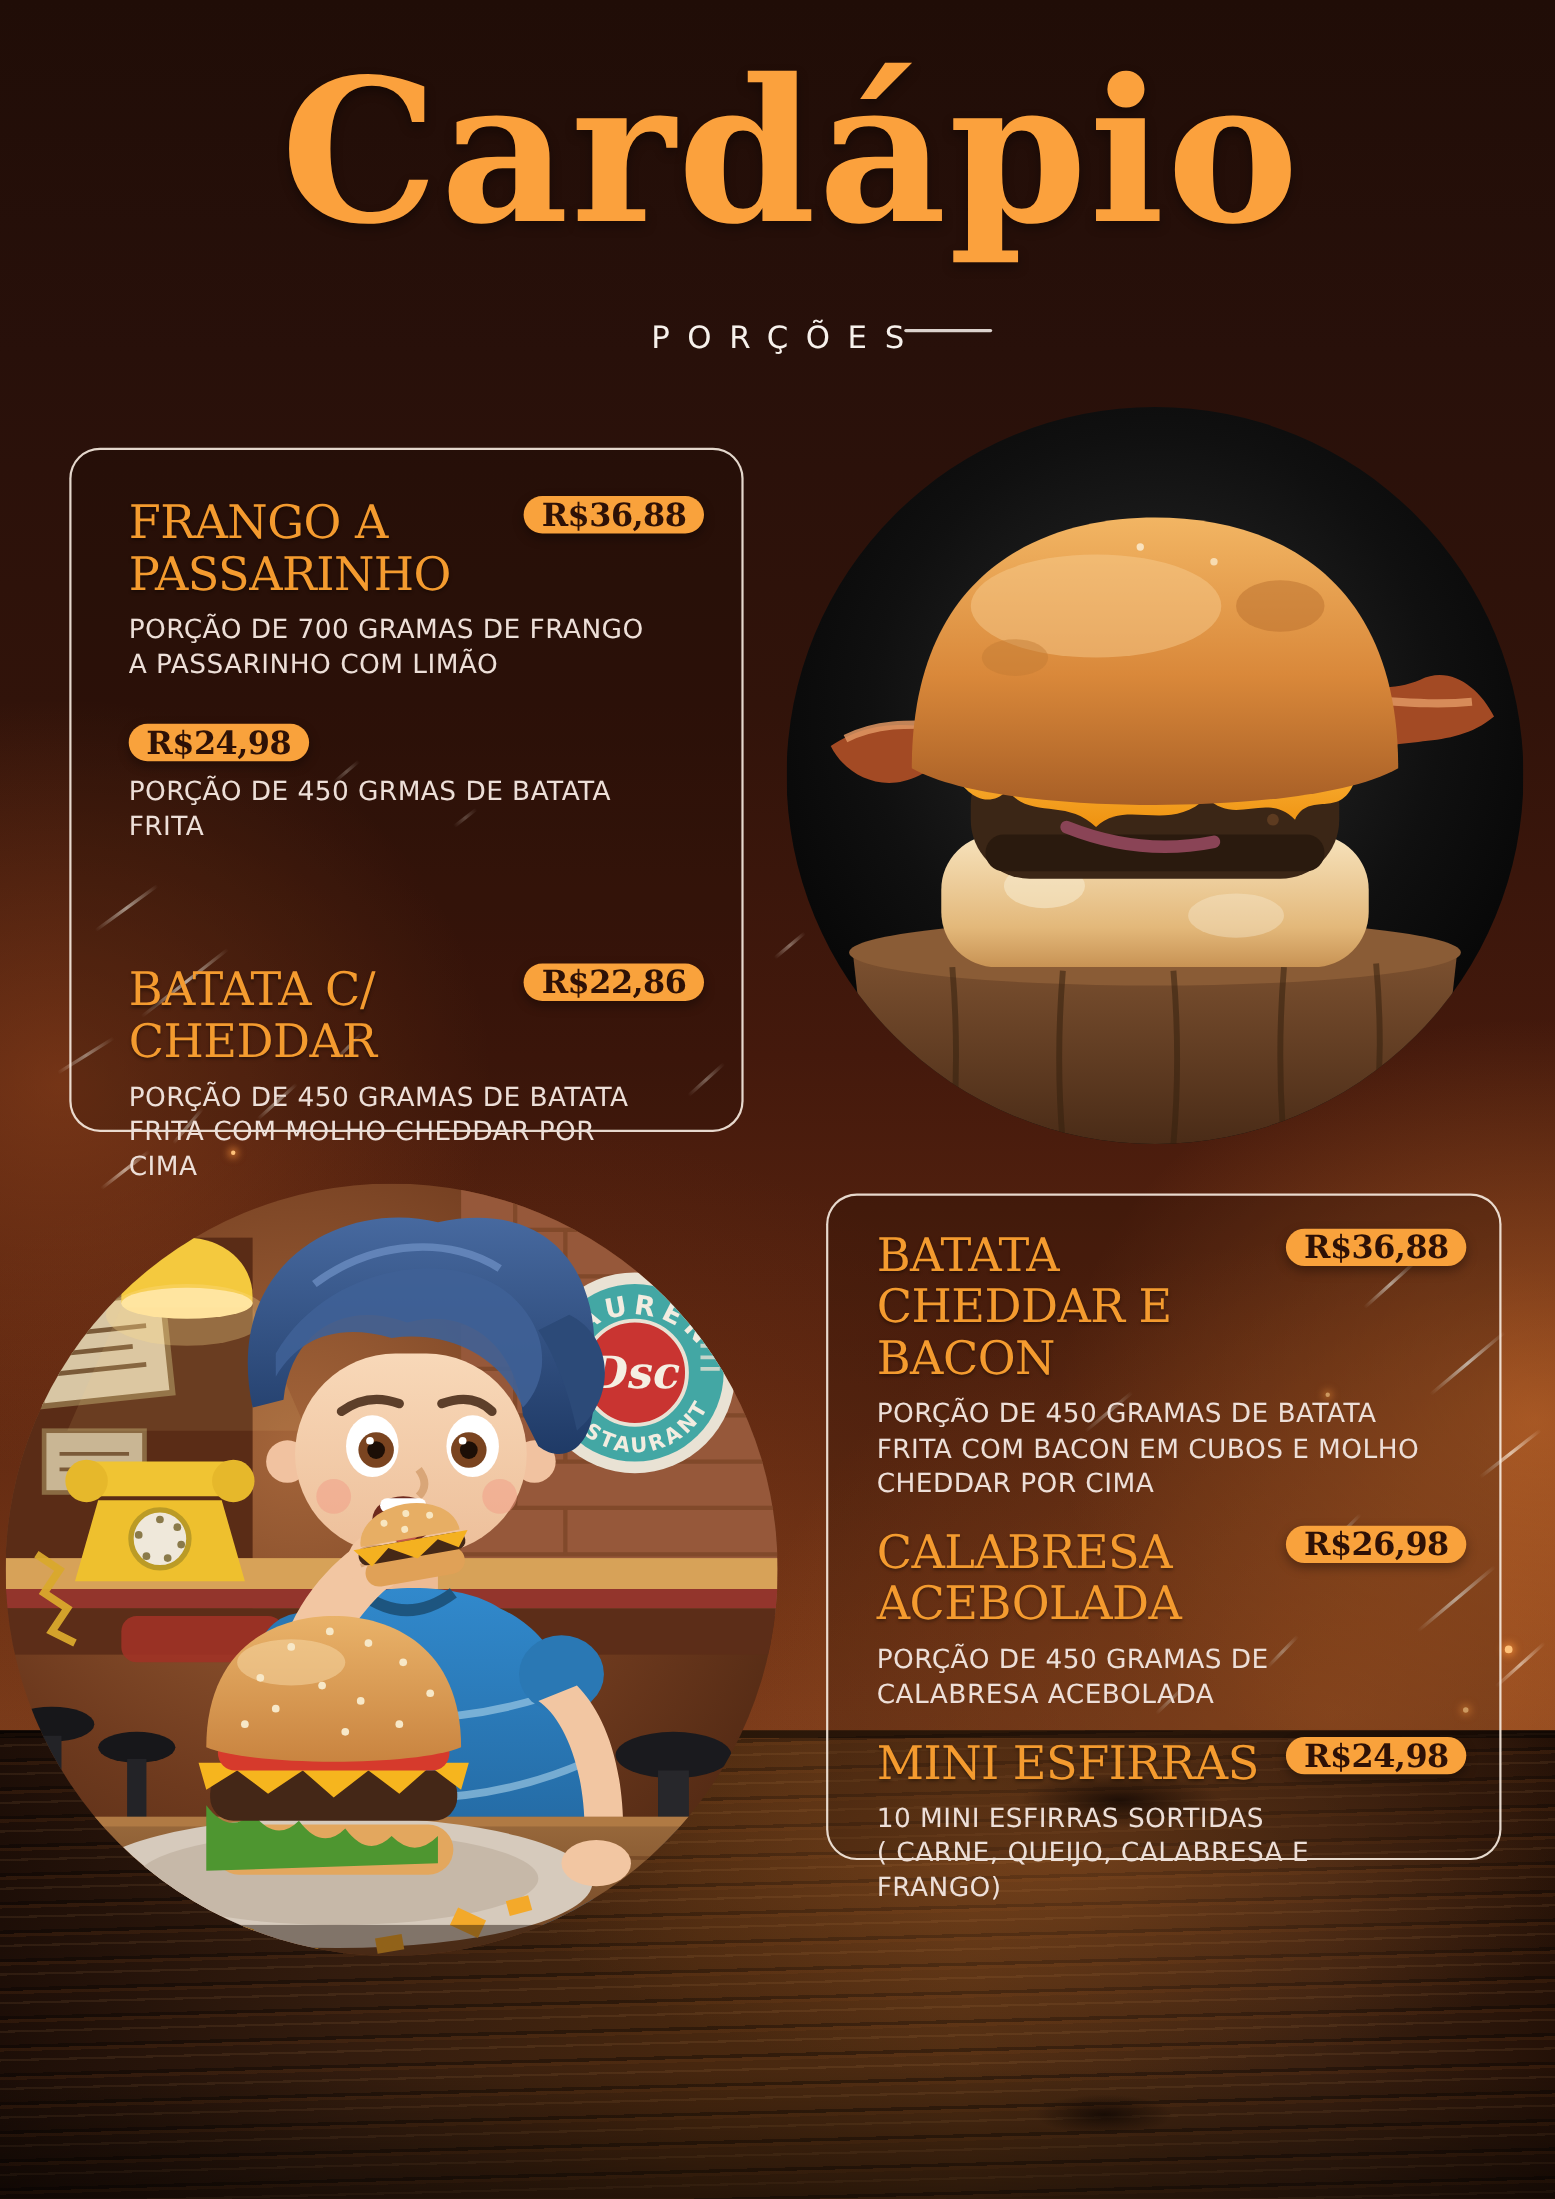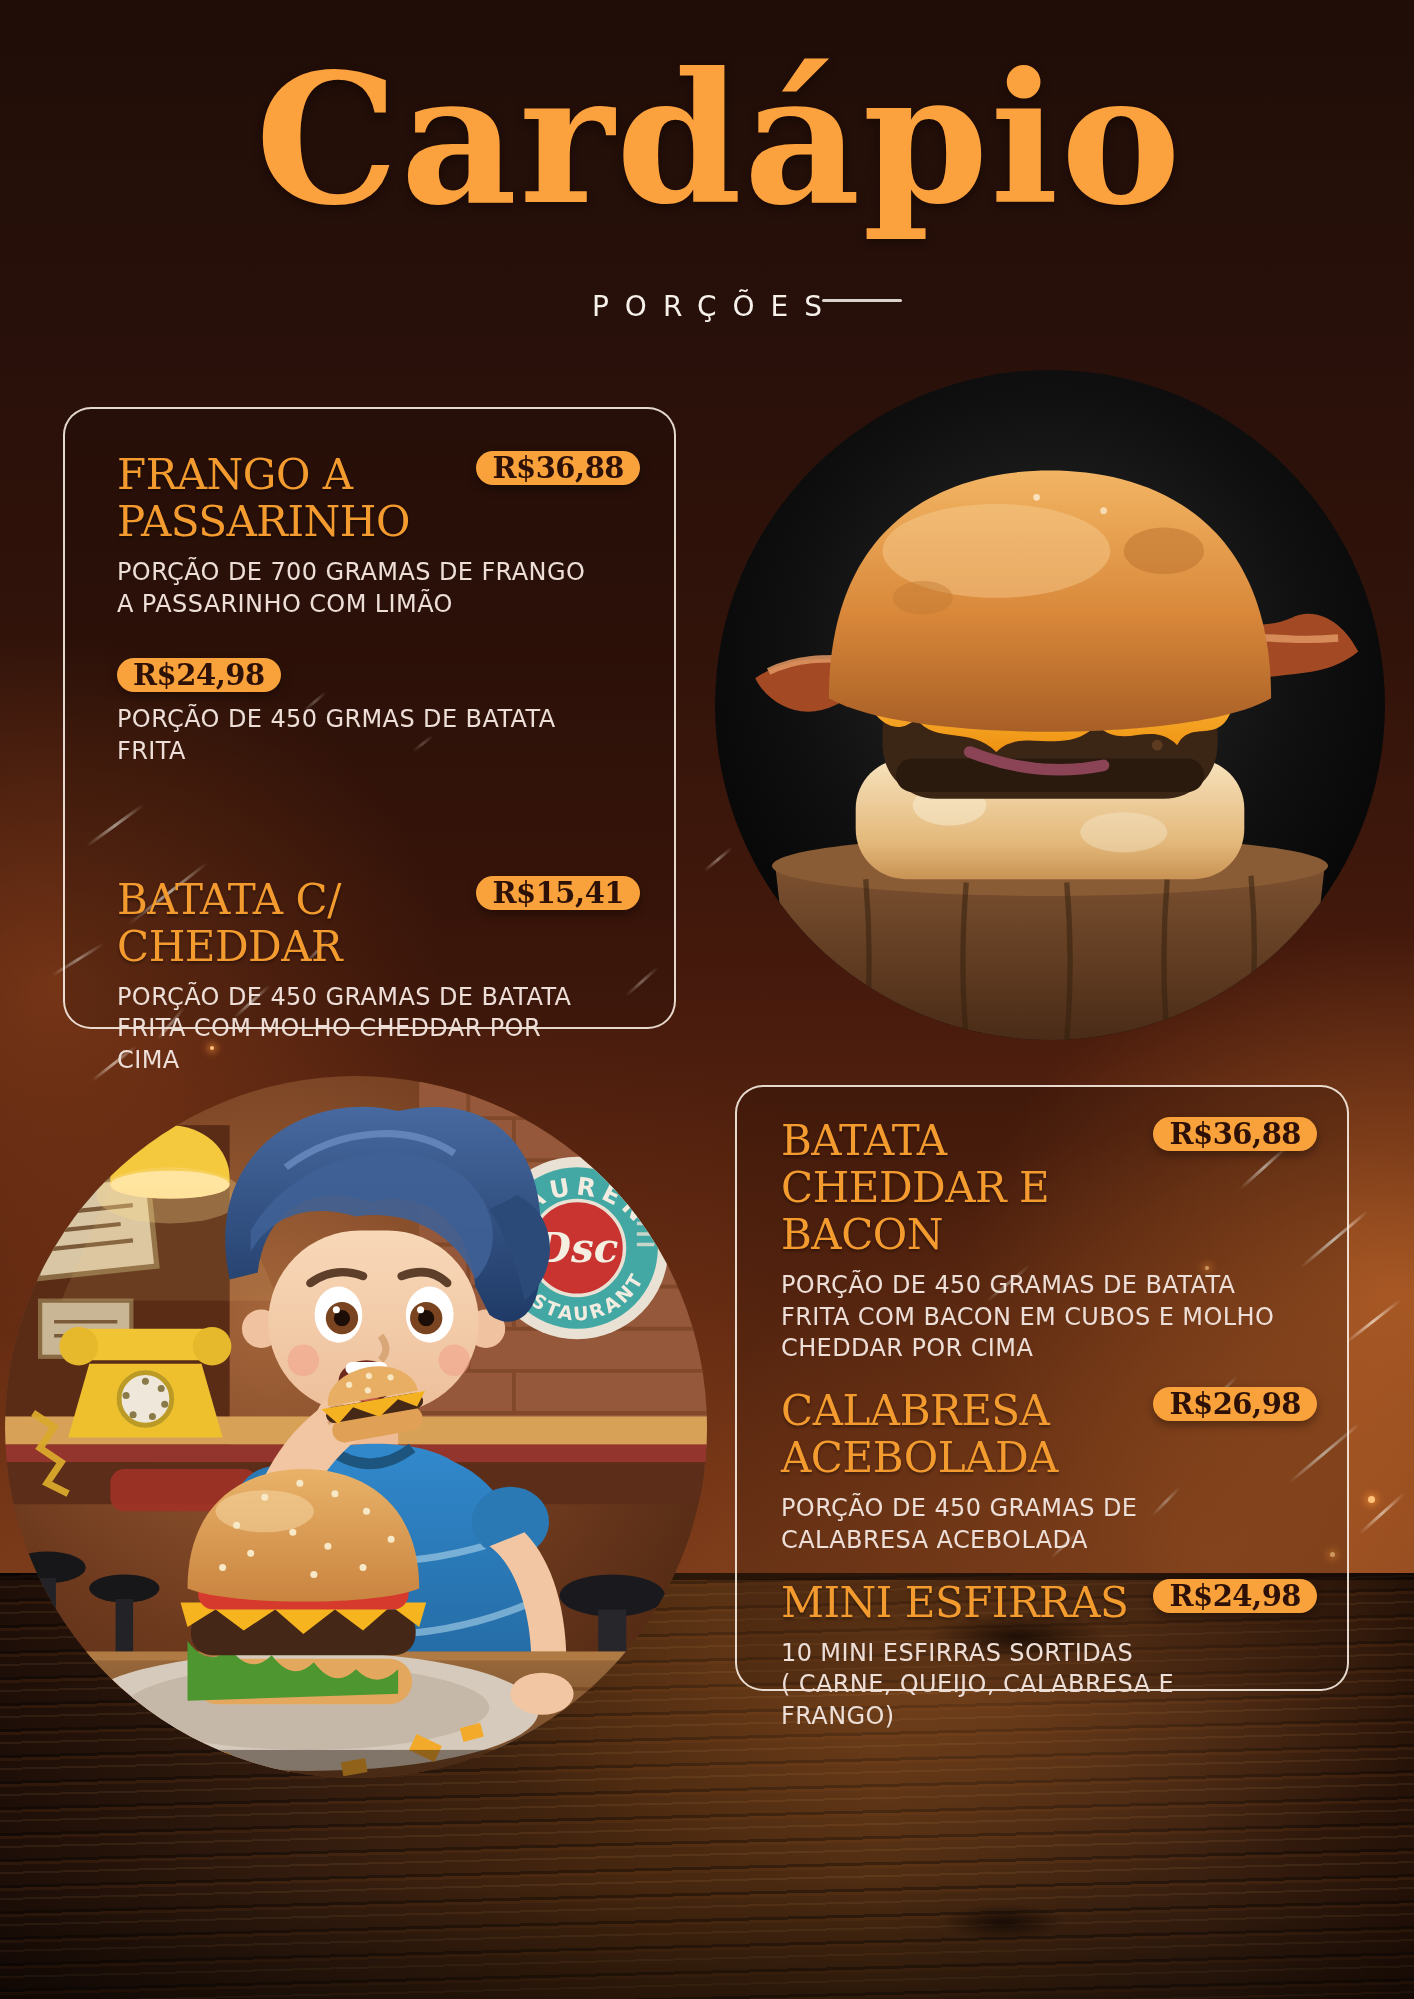--- a/index.html
+++ b/index.html
@@ -43,21 +43,21 @@
   .wood::before{content:"";position:absolute;left:0;top:0;width:100%;height:7px;background:rgba(0,0,0,.5);}
   .wood::after{content:"";position:absolute;left:0;bottom:0;width:100%;height:120px;
     background:linear-gradient(180deg,transparent,rgba(0,0,0,.45));}
   
   .menu-card{
     position:absolute;box-sizing:border-box;
     border:2px solid rgba(255,244,232,.88);border-radius:28px;
     background:rgba(22,8,4,.22);
   }
   .menu-card.left{left:63px;top:407px;width:613px;height:622px;padding:42px 34px 0 52px;}
-  .menu-card.right{left:735px;top:1085px;width:614px;height:606px;padding:30px 30px 0 44px;}
+  .menu-card.right{left:751px;top:1085px;width:614px;height:606px;padding:30px 30px 0 44px;}
   .item-head{display:flex;justify-content:space-between;align-items:flex-start;gap:10px;}
   .item-title{
     margin:0;font-family:"DejaVu Serif","Liberation Serif",serif;font-weight:400;
     font-size:42px;line-height:1.12;letter-spacing:-0.5px;color:#F49B2F;
     text-shadow:0 2px 3px rgba(0,0,0,.4);
   }
   .menu-card.left  .item-title{max-width:430px;}
   .menu-card.right .item-title{max-width:372px;}
   .price-pill{
     flex:0 0 auto;font-family:"DejaVu Serif","Liberation Serif",serif;font-weight:700;
@@ -134,21 +134,21 @@
     </article>
     <article class="menu-item">
       <div class="item-head">
         <span class="price-pill">R$24,98</span>
       </div>
       <p class="item-desc">PORÇÃO DE 450 GRMAS DE BATATA FRITA</p>
     </article>
     <article class="menu-item">
       <div class="item-head">
         <h3 class="item-title">BATATA C/ CHEDDAR</h3>
-        <span class="price-pill">R$15,41</span>
+        <span class="price-pill">R$22,86</span>
       </div>
       <p class="item-desc">PORÇÃO DE 450 GRAMAS DE BATATA FRITA COM MOLHO CHEDDAR POR CIMA</p>
     </article>
   </section>
 
   <div class="photo-circle burger-circle">
     <svg viewBox="0 0 200 200">
       <defs>
         <clipPath id="bClip">
             <circle cx="100" cy="100" r="100"></circle>

